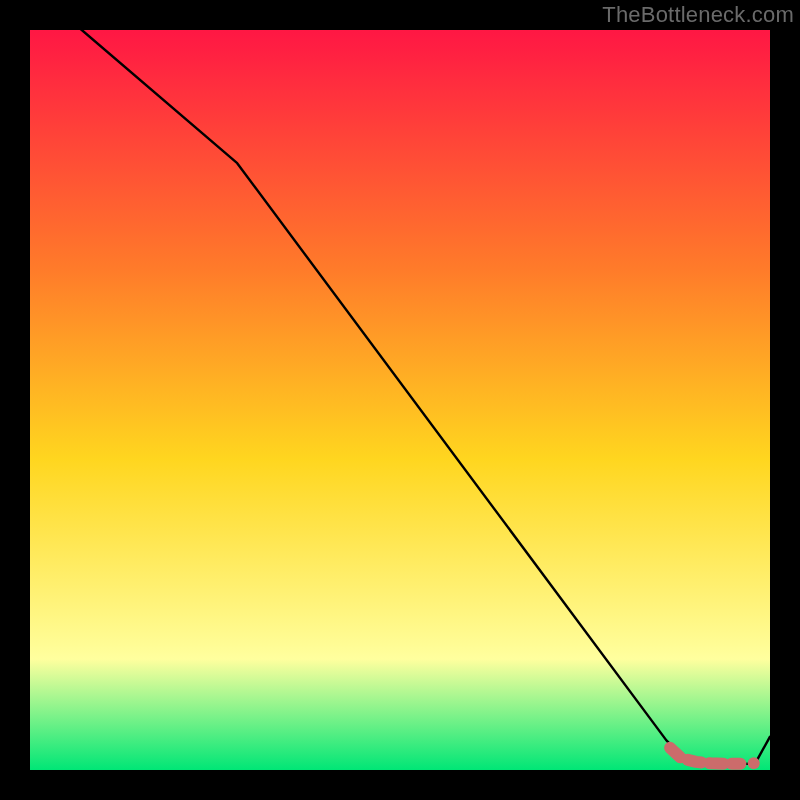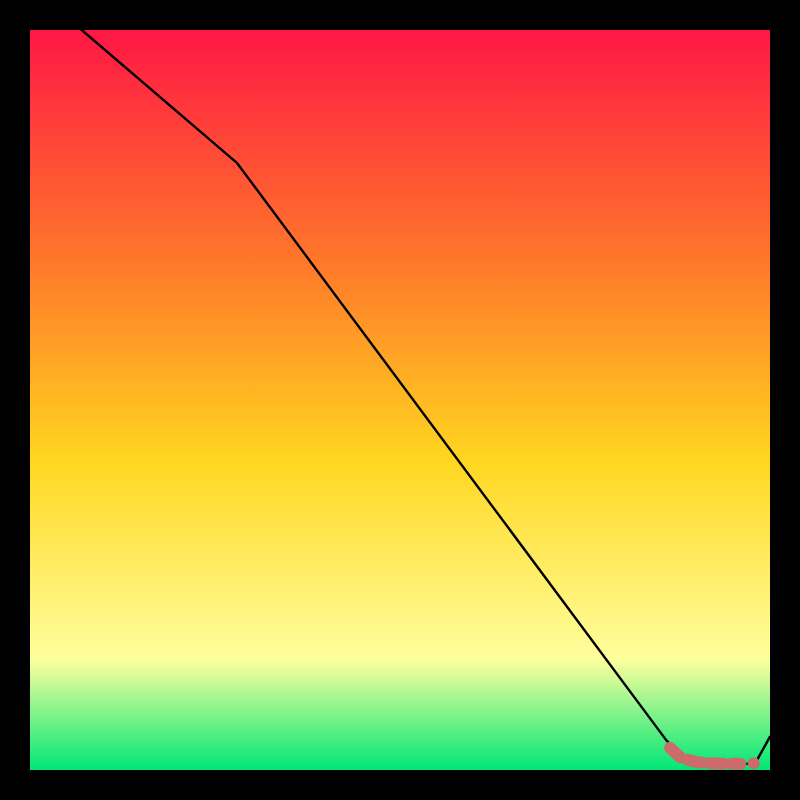--- a/index.html
+++ b/index.html
@@ -31,20 +31,21 @@
     top: 30px;
     width: 740px;
     height: 740px;
   }
   svg { display: block; }
 </style>
 </head>
 <body>
 
 <div class="stage">
+  <div class="watermark">TheBottleneck.com</div>
 
   <div class="plot">
     <svg id="chart-svg" width="740" height="740" viewBox="0 0 740 740">
       <defs>
         <linearGradient id="bg-grad" x1="0" y1="0" x2="0" y2="1">
           <stop id="g0" offset="0%" stop-color="#ff1744"></stop>
           <stop id="g1" offset="32%" stop-color="#ff7a2a"></stop>
           <stop id="g2" offset="58%" stop-color="#ffd61f"></stop>
           <stop id="g3" offset="85%" stop-color="#ffff9e"></stop>
           <stop id="g4" offset="100%" stop-color="#00e676"></stop>

